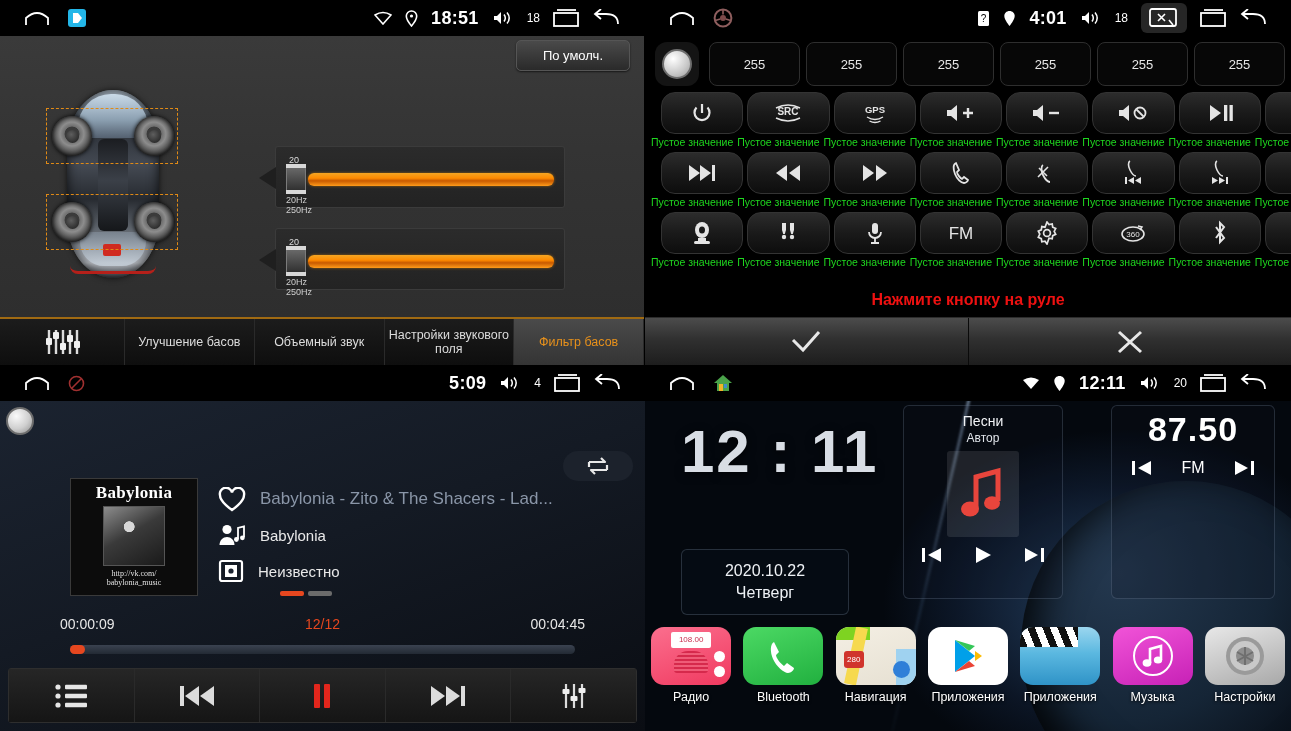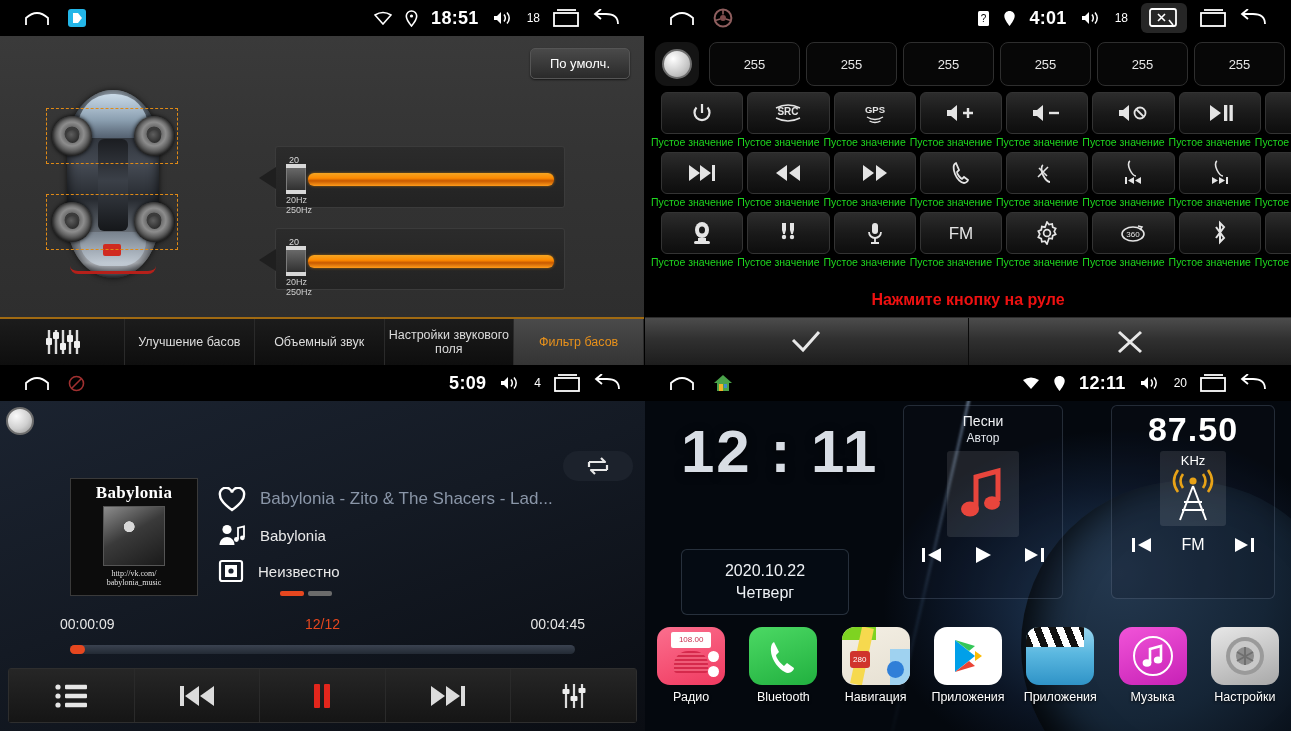--- a/index.html
+++ b/index.html
@@ -36,24 +36,24 @@
     background: #262626; border-radius: 6px; padding: 4px 8px;
     display: inline-flex; align-items: center;
   }
 
   
   .eq-body {
     position: absolute; top: 36px; left: 0; right: 0; bottom: 48px;
     background: linear-gradient(180deg,#3a3a3a 0%,#343434 40%,#2e2e2e 100%);
   }
   .eq-default-btn {
-    position: absolute; top: 12px; right: 14px;
+    position: absolute; top: 4px; right: 14px;
     background: linear-gradient(180deg,#4a4a4a,#2a2a2a);
     border: 1px solid #555; border-radius: 5px;
-    color: #fff; font-size: 13px; padding: 7px 19px;
+    color: #fff; font-size: 13px; padding: 7px 26px;
     box-shadow: 0 1px 2px rgba(0,0,0,.6);
   }
   .eq-title {
     position: absolute; top: 64px; left: 210px; width: 400px;
     text-align: center; color: #e8e8e8; font-size: 15px;
   }
   .car-wrap { position: absolute; left: 38px; top: 48px; width: 150px; height: 200px; }
   .car-body {
     position: absolute; left: 29px; top: 6px; width: 92px; height: 188px;
     border-radius: 46px/58px;
@@ -181,21 +181,21 @@
     height: 44px; border: 1px solid #2e2e2e; border-radius: 8px;
     background: #070707; color: #e6e6e6; font-size: 13px;
     display: flex; align-items: center; justify-content: center;
   }
   .swc-grid {
     position: absolute; left: 6px; right: 6px; top: 56px;
     display: grid; grid-template-columns: repeat(8,1fr); gap: 4px 4px;
   }
   .swc-cell { display: flex; flex-direction: column; align-items: center; }
   .swc-btn {
-    width: 100%; height: 42px; border-radius: 6px;
+    width: 100%; height: 42px; border-radius: 14px;
     background: linear-gradient(180deg,#2c2c2c 0%,#1a1a1a 50%,#0d0d0d 100%);
     border: 1px solid #333;
     display: flex; align-items: center; justify-content: center;
     color: #e4e4e4;
     margin-left: 20px;
   }
   .swc-lbl {
     color: #1fd81f; font-size: 10.5px; margin-top: 2px;
     width: 100%; white-space: nowrap; overflow: hidden; text-align: center;
   }
@@ -340,21 +340,21 @@
   .hm-rfm { color: #fff; font-size: 16px; }
   .hm-dot {
     position: absolute; left: 50%; top: 240px; margin-left: -5px;
     width: 9px; height: 9px; border-radius: 50%; background: #fff;
   }
   .hm-dock {
     position: absolute; left: 0; right: 0; bottom: 2px; height: 110px;
     display: flex; align-items: flex-start; justify-content: space-around; padding-top: 8px;
   }
   .hm-app { display: flex; flex-direction: column; align-items: center; width: 88px; }
-  .hm-icon { width: 68px; height: 58px; border-radius: 13px; position: relative; overflow: hidden; }
+  .hm-icon { width: 80px; height: 58px; border-radius: 13px; position: relative; overflow: hidden; }
   .hm-app-lbl { color: #fff; font-size: 12.5px; margin-top: 5px; text-shadow: 0 1px 3px #000; }
 
   .ic-radio { background: linear-gradient(160deg,#fb6f8e,#f0395f); display:flex; flex-direction:column; align-items:center; padding-top:5px; }
   .ic-radio .rd-disp { width: 40px; height: 16px; background:#fff; border-radius:2px; color:#c9304f; font-size:8px; text-align:center; line-height:16px; }
   .ic-radio .rd-grill { width: 34px; height: 22px; margin-top:3px; border-radius: 14px 14px 3px 3px;
     background: repeating-linear-gradient(180deg,#d6294c 0 2px, #ef5c78 2px 4px); }
   .ic-radio .rd-k1, .ic-radio .rd-k2 { position:absolute; right:6px; width:11px; height:11px; border-radius:50%; background:#fff; }
   .ic-radio .rd-k1 { top: 24px; } .ic-radio .rd-k2 { top: 39px; }
   .ic-bt { background: linear-gradient(160deg,#4cd964,#21b03f); display:flex; align-items:center; justify-content:center; }
   .ic-nav { background: linear-gradient(160deg,#f4efe4,#e6e0d2); }
@@ -1095,34 +1095,20 @@
             <svg width="22" height="18" viewBox="0 0 22 18">
                 <path d="M2 2v14l13-7z" fill="#fff"></path>
                 <rect x="18" y="2" width="3" height="14" fill="#fff"></rect>
               </svg>
           </span>
         </div>
       </div>
 
       <div class="hm-radio">
         <div class="hm-freq">87.50</div>
-        <div class="hm-khz-box">
-          <div class="hm-khz">KHz</div>
-          <span class="ico">
-            <svg width="52" height="54" viewBox="0 0 52 54">
-              <g fill="none" stroke="#e8a317" stroke-width="2.6">
-                <path d="M16 6q-5 7 0 14M36 6q5 7 0 14M11 2q-8 11 0 22M41 2q8 11 0 22"></path>
-              </g>
-              <circle cx="26" cy="13" r="3.6" fill="#e8a317"></circle>
-              <g stroke="#fff" stroke-width="2" fill="none">
-                <path d="M26 18L13 52M26 18l13 34M17 34h18M15 42h22"></path>
-              </g>
-            </svg>
-          </span>
-        </div>
         <div class="hm-rrow">
           <span class="ico">
             <svg width="22" height="18" viewBox="0 0 22 18">
                 <rect x="1" y="2" width="3" height="14" fill="#fff"></rect>
                 <path d="M20 2v14L7 9z" fill="#fff"></path>
               </svg>
           </span>
           <span class="hm-rfm">FM</span>
           <span class="ico">
             <svg width="22" height="18" viewBox="0 0 22 18">

